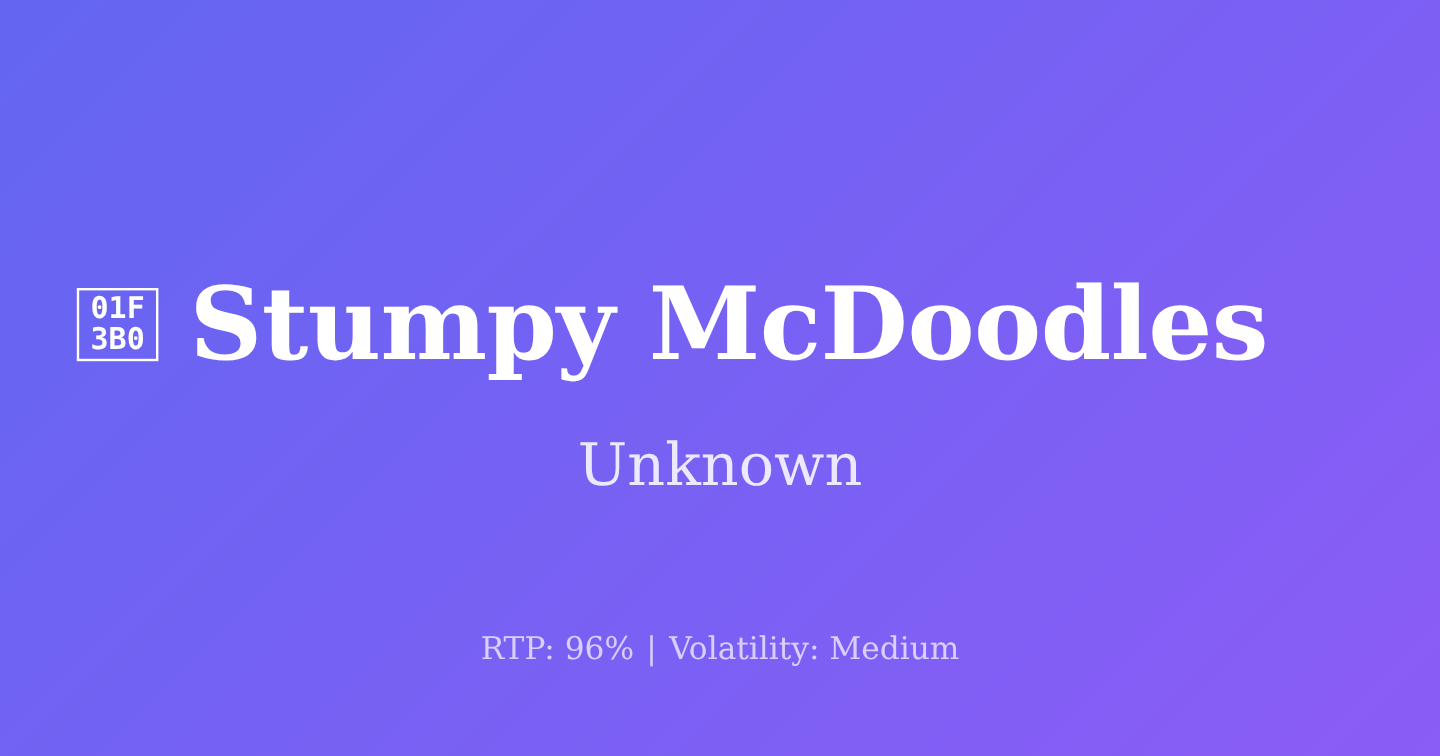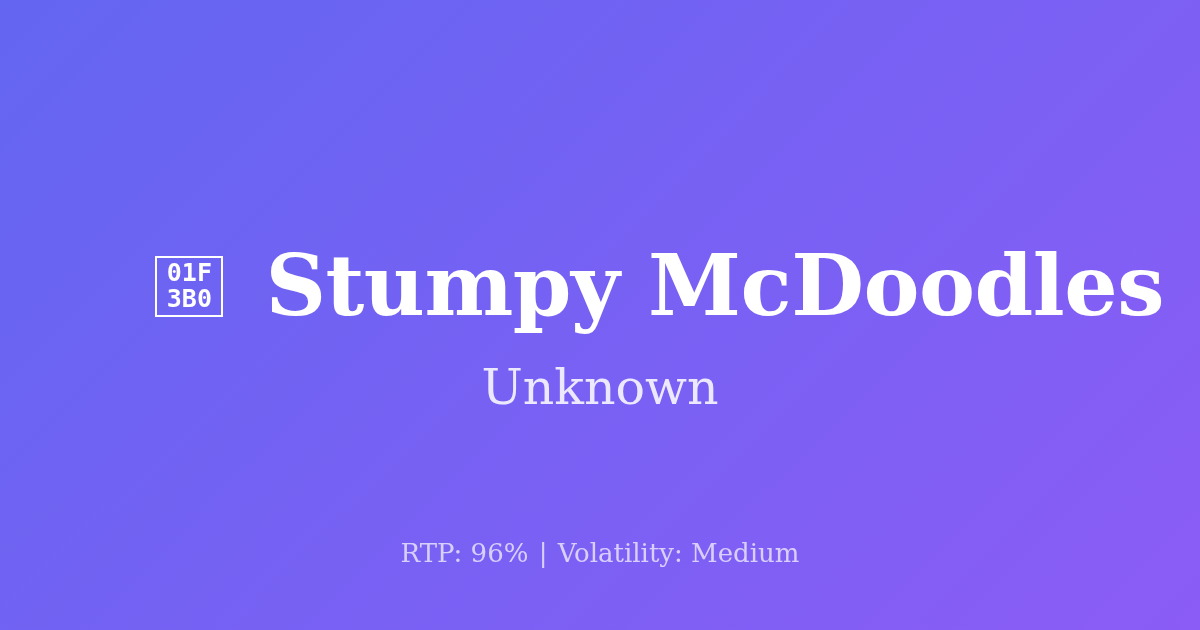--- a/index.html
+++ b/index.html
@@ -31,23 +31,23 @@
 
   
   .title-row {
     position: absolute;
     left: 0;
     right: 0;
     top: 228px;
     display: flex;
     flex-direction: row;
     align-items: center;
-    justify-content: flex-end;
+    justify-content: flex-start;
     gap: 26px;
-    padding: 0 20px;
+    padding: 0 64px;
     box-sizing: border-box;
   }
 
   
   .tofu-glyph {
     flex: 0 0 auto;
     box-sizing: border-box;
     width: 68px;
     height: 61px;
     border: 2px solid #FFFFFF;
@@ -64,21 +64,21 @@
     user-select: none;
   }
 
   .tofu-glyph .tofu-line {
     display: block;
     height: 26px;
     line-height: 26px;
   }
 
   .card-title {
-    margin: 16px;
+    margin: 0;
     font-family: "DejaVu Serif", "Liberation Serif", serif;
     font-size: 84px;
     font-weight: 700;
     line-height: 1.0;
     color: #FFFFFF;
     white-space: nowrap;
     letter-spacing: -0.5px;
   }
 
   
@@ -96,21 +96,21 @@
     color: rgba(255, 255, 255, 0.86);
     white-space: nowrap;
   }
 
   
   .card-meta {
     position: absolute;
     left: 0;
     right: 0;
     top: 528px;
-    margin: 12px;
+    margin: 0;
     text-align: center;
     font-family: "DejaVu Serif", "Liberation Serif", serif;
     font-size: 26px;
     font-weight: 400;
     line-height: 1.0;
     color: rgba(255, 255, 255, 0.70);
     white-space: nowrap;
   }
 
   .card-meta .meta-sep {

